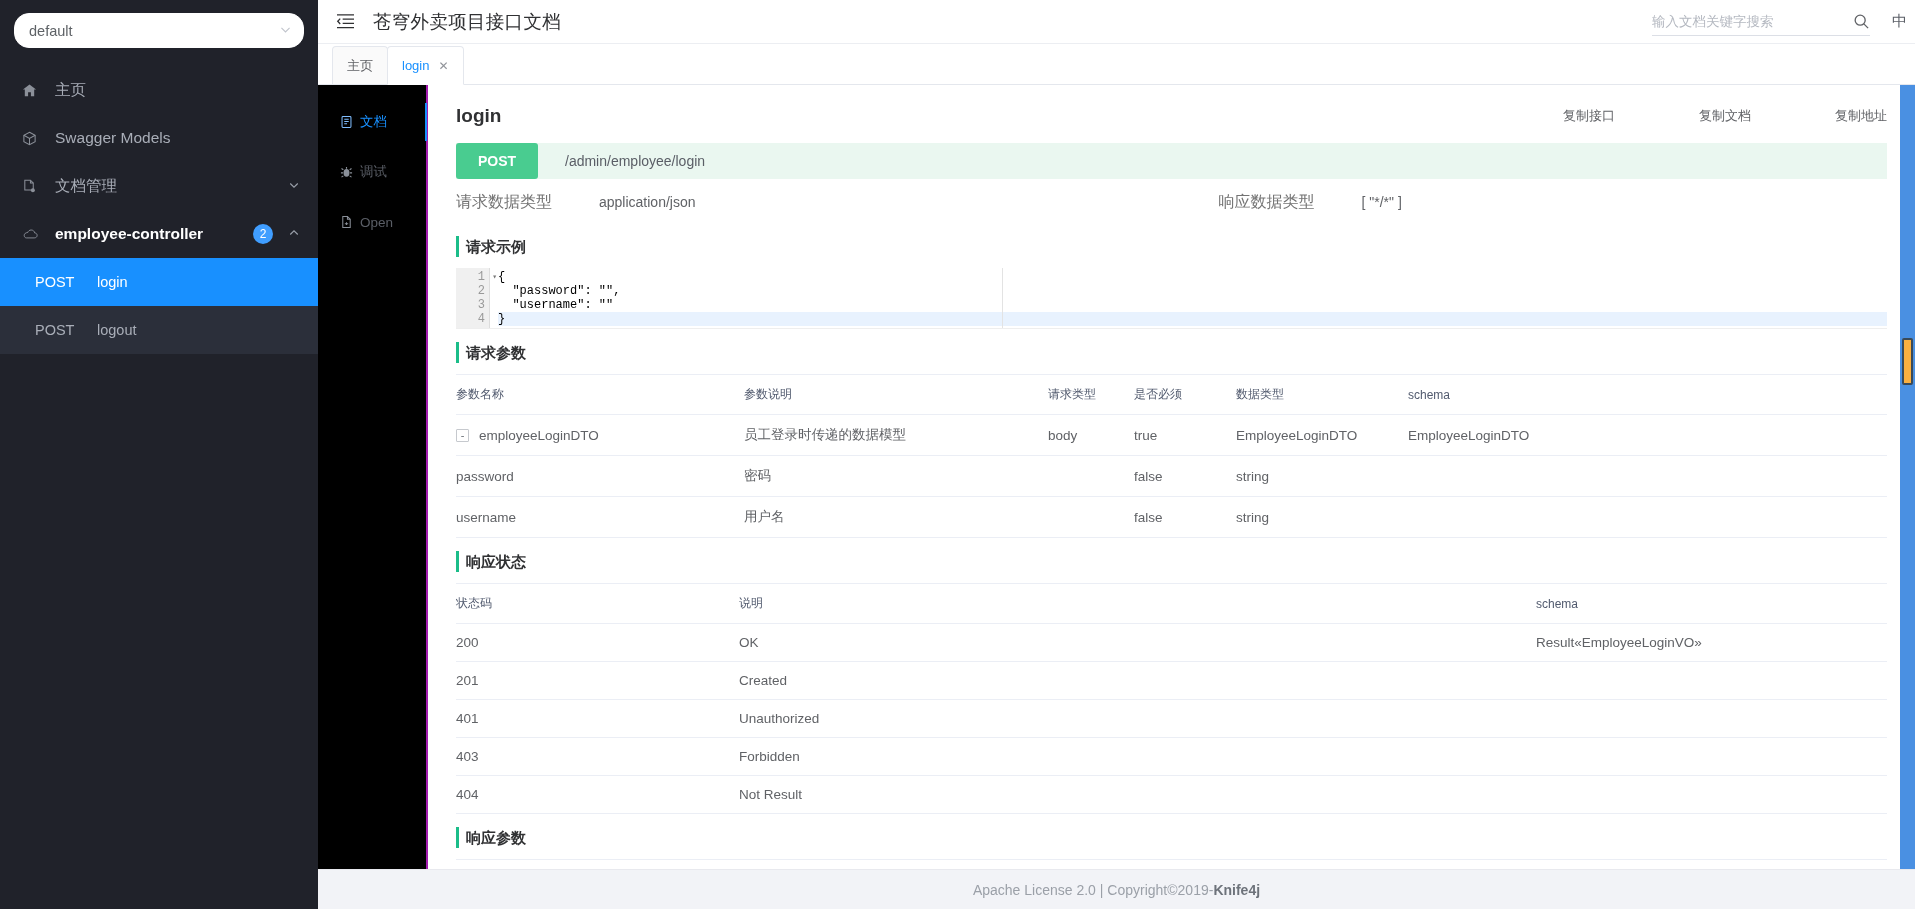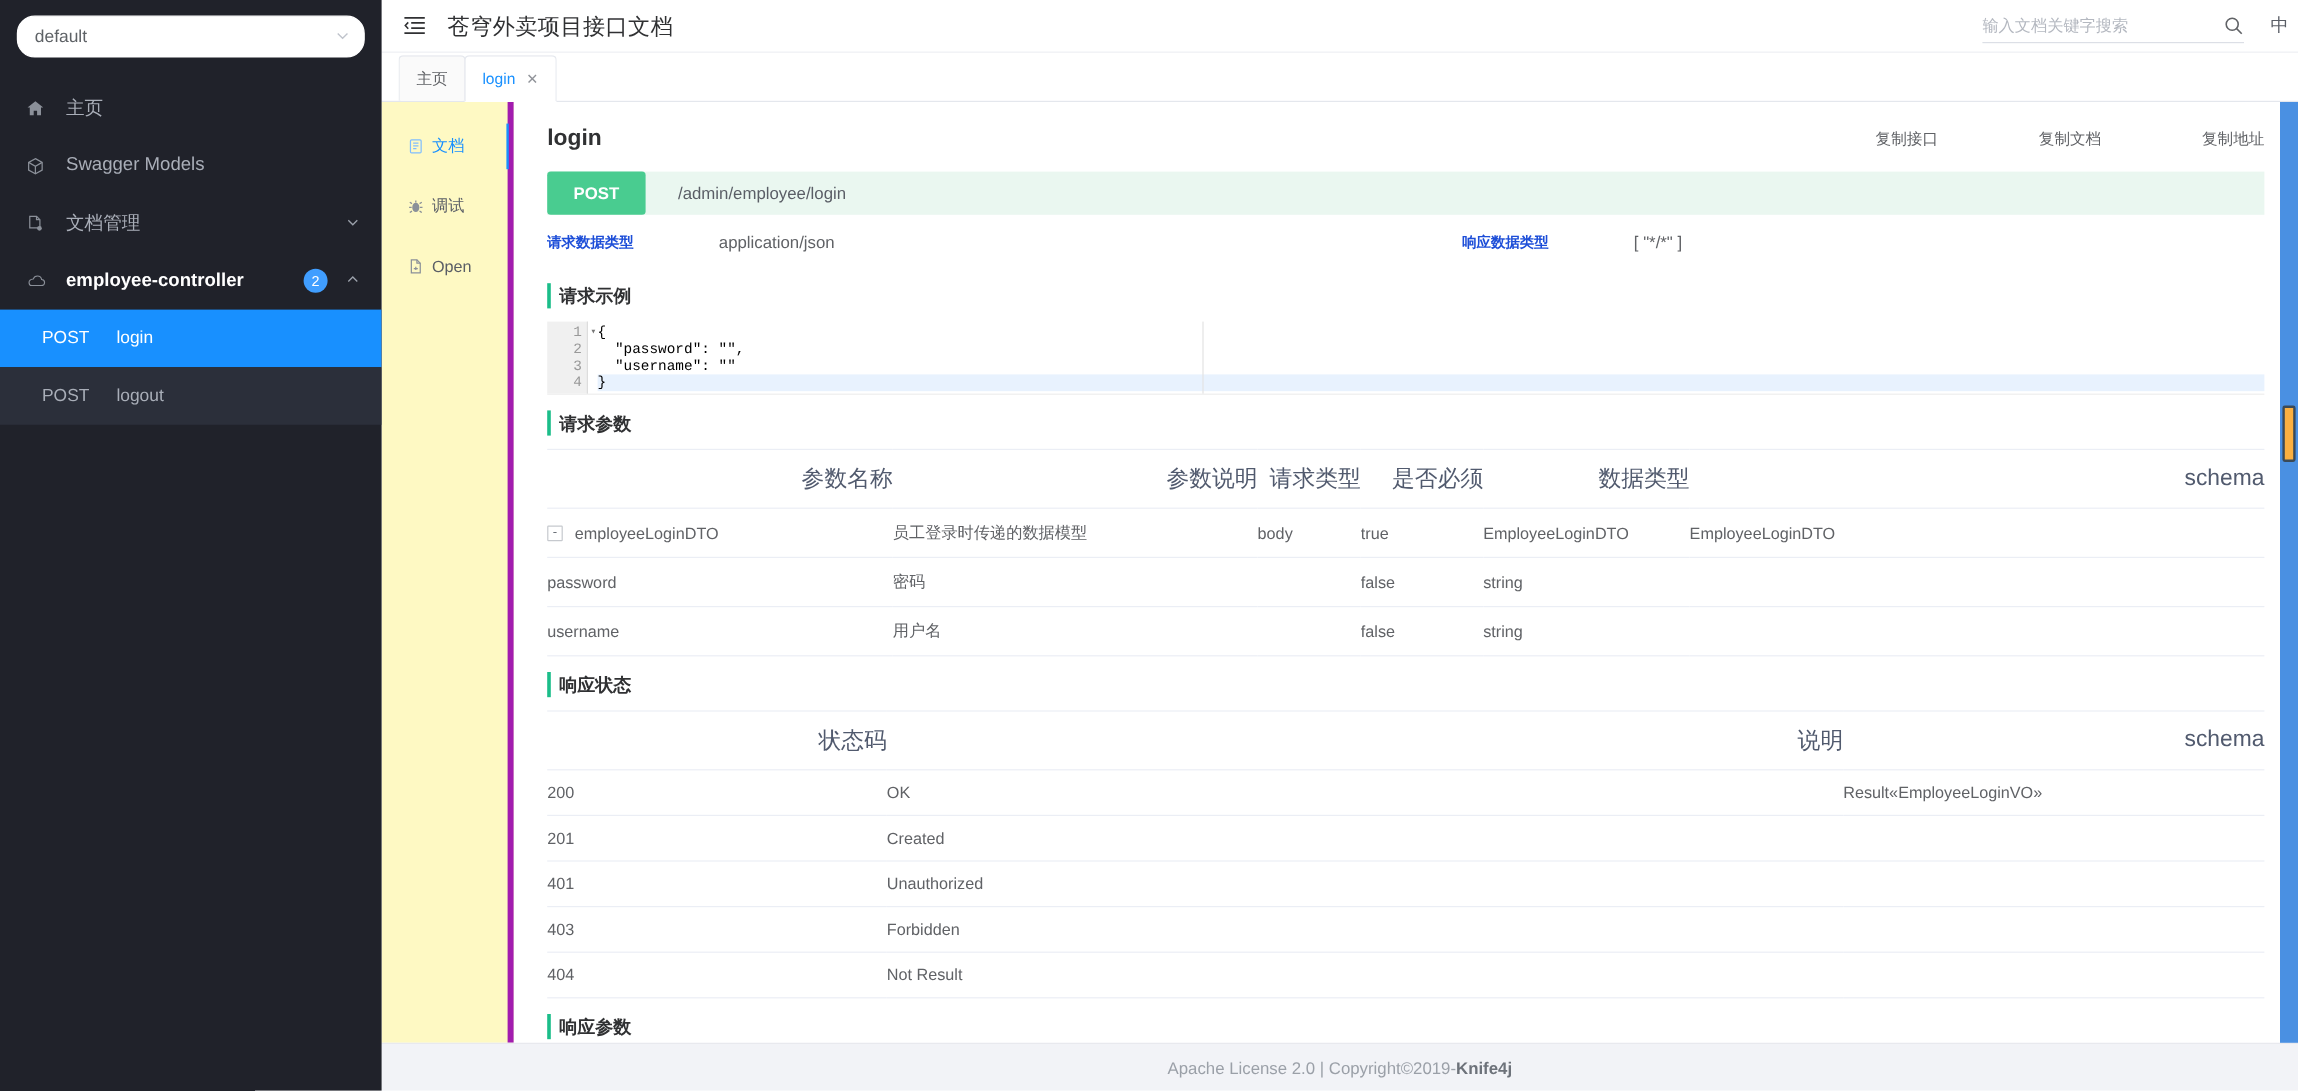--- a/index.html
+++ b/index.html
@@ -126,23 +126,23 @@
   .tab .close {
     margin-left: 9px; font-size: 12px; color: #909399;
     line-height: 1; font-family: "Liberation Sans", sans-serif;
   }
 
   
   .body-split { flex: 1 1 auto; display: flex; min-height: 0; background: #fff; }
 
   .vtabs {
     width: 110px; flex: 0 0 110px;
-    border-right: 5px solid #a21caf;
+    border-right: 2px solid #a21caf;
     padding-top: 12px;
-    background: #fef9c3;
+    background: #000000;
   }
   .vtab {
     height: 50px; display: flex; align-items: center;
     padding-left: 22px; font-size: 13.5px; color: #5a5e66;
     position: relative;
   }
   .vtab .vico { margin-right: 7px; display: flex; align-items: center; color: #8a9099; }
   .vtab.active { color: #1890ff; }
   .vtab.active .vico { color: #7fbdff; }
   .vtab.active::after {
@@ -170,21 +170,21 @@
   .method-chip {
     width: 82px; height: 36px; flex: 0 0 82px;
     background: #49cc90; color: #fff;
     font-size: 14px; font-weight: bold;
     display: flex; align-items: center; justify-content: center;
     border-radius: 3px;
   }
   .url-text { font-size: 14px; color: #5a5e66; margin-left: 27px; }
 
   .meta-row { display: flex; align-items: center; height: 42px; margin-top: 2px; }
-  .meta-label { font-size: 12px; color: #1d4ed8; font-weight: bold; width: 143px; flex: 0 0 143px; }
+  .meta-label { font-size: 16px; color: #737373; font-weight: normal; width: 143px; flex: 0 0 143px; }
   .meta-val { font-size: 14px; color: #606266; }
   .meta-cell { display: flex; align-items: center; }
   .meta-cell.second { margin-left: 523px; }
 
   .sec-title {
     display: flex; align-items: center;
     font-size: 15px; color: #303133; font-weight: bold;
     height: 24px; margin: 12px 0 9px 0;
     padding-left: 10px; position: relative;
   }
@@ -210,21 +210,21 @@
   .code-area .ln { height: 14px; line-height: 14px; white-space: pre; }
   .code-area .ln.cur { background: #e8f2fe; }
   .code-right-line {
     position: absolute; left: 512px; top: 0; bottom: 0;
     width: 1px; background: #e3e3e3;
   }
 
   
   table.k-table { width: 100%; border-collapse: collapse; }
   table.k-table th {
-    text-align: right; font-size: 19px; color: #515a6e; font-weight: normal;
+    text-align: left; font-size: 12px; color: #515a6e; font-weight: normal;
     padding: 11px 0 11px 0; border-bottom: 1px solid #ebeef5;
   }
   table.k-table td {
     font-size: 13.5px; color: #606266;
     padding: 11px 0; border-bottom: 1px solid #ebeef5;
   }
   table.k-table tr:first-child th { border-top: 1px solid #ebeef5; }
   .pname-cell { display: flex; align-items: center; }
   .expander {
     width: 13px; height: 13px; flex: 0 0 13px;

